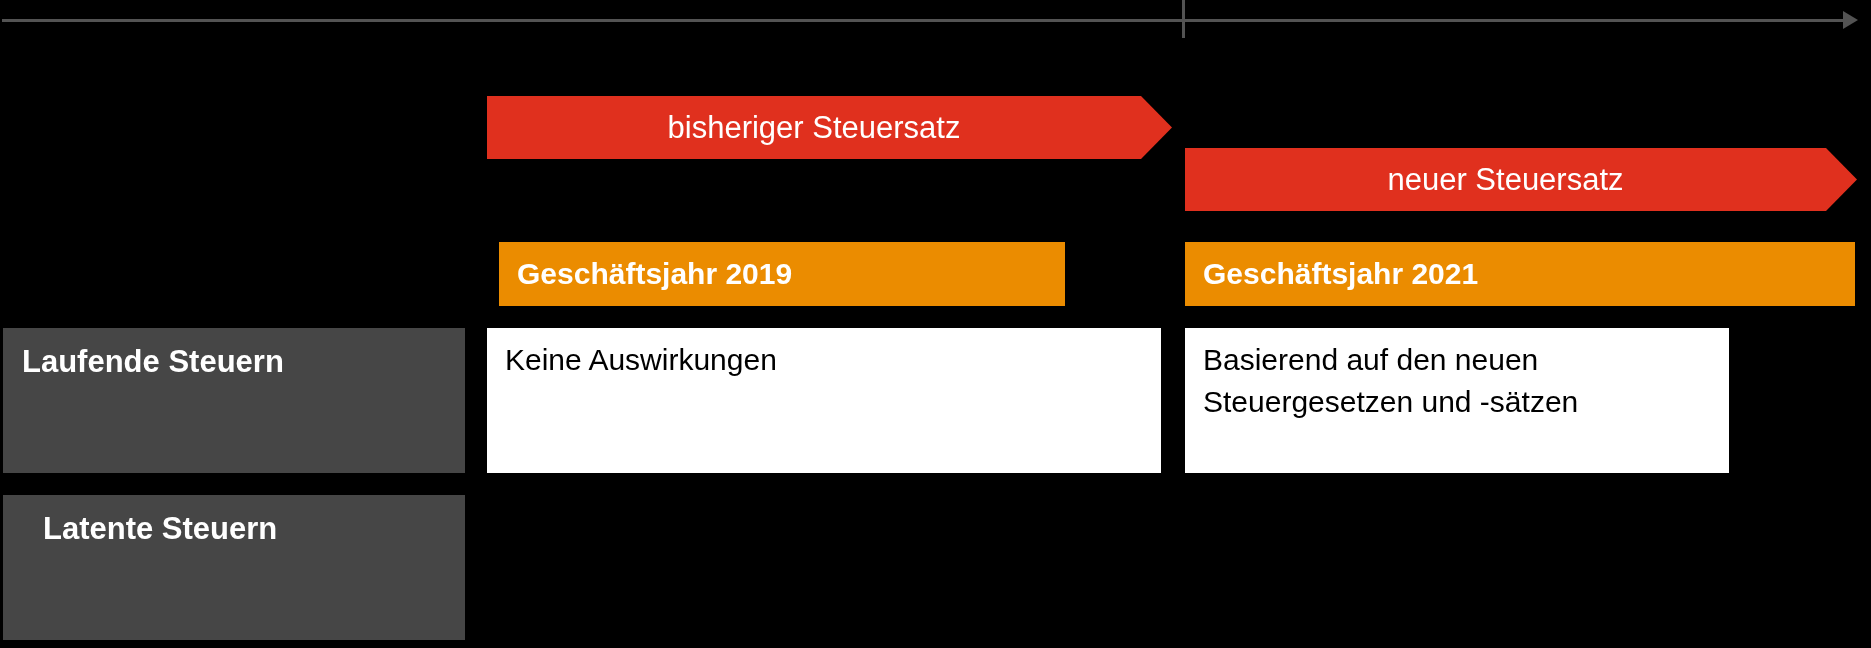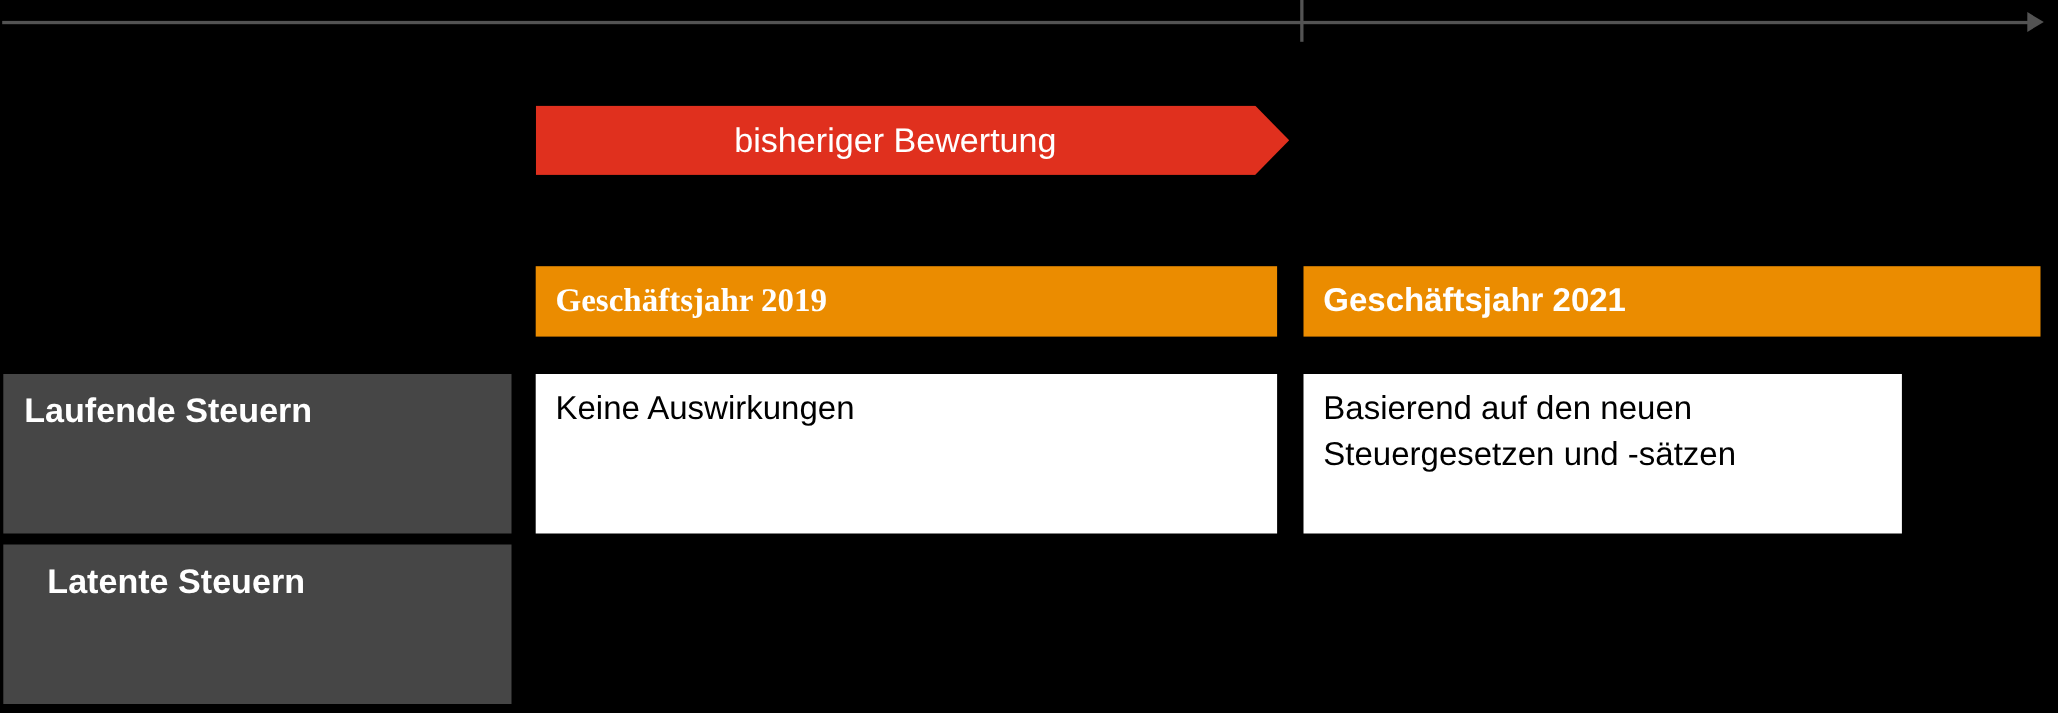--- a/index.html
+++ b/index.html
@@ -53,33 +53,33 @@
   .col-header {
     top: 242px; height: 64px;
     background: #EB8C00;
     color: #FFFFFF;
     font-weight: bold;
     font-size: 30px;
     display: flex;
     align-items: center;
     padding-left: 18px;
   }
-  .col-header-1 { left: 487px;  width: 674px; font-family: Liberation Serif, serif; }
+  .col-header-1 { left: 499px;  width: 566px; }
   .col-header-2 { left: 1185px; width: 670px; }
 
   
   .row-label {
     left: 3px; width: 462px; height: 145px;
     background: #464646;
     color: #FFFFFF;
     font-weight: bold;
     font-size: 31px;
     padding: 16px 18px 0 19px;
   }
-  .row-1 { top: 340px; }
+  .row-1 { top: 328px; }
   .row-2 { top: 495px; padding-left: 40px; }
 
   
   .cell {
     height: 145px;
     background: #ffffff;
     color: #000000;
     font-size: 30px;
     line-height: 42px;
     padding: 11px 24px 0 18px;
@@ -90,21 +90,24 @@
 </head>
 <body>
 
 <div class="slide">
 
   <div class="abs timeline-line"></div>
   <div class="abs timeline-arrowhead"></div>
   <div class="abs timeline-tick"></div>
 
   <div class="abs banner banner-previous">
-    <span>bisheriger Bewertung</span>
+    <span>bisheriger Steuersatz</span>
+  </div>
+  <div class="abs banner banner-new">
+    <span>neuer Steuersatz</span>
   </div>
 
   <div class="abs col-header col-header-1">
     <span>Geschäftsjahr 2019</span>
   </div>
   <div class="abs col-header col-header-2">
     <span>Geschäftsjahr 2021</span>
   </div>
 
   <div class="abs row-label row-1">

